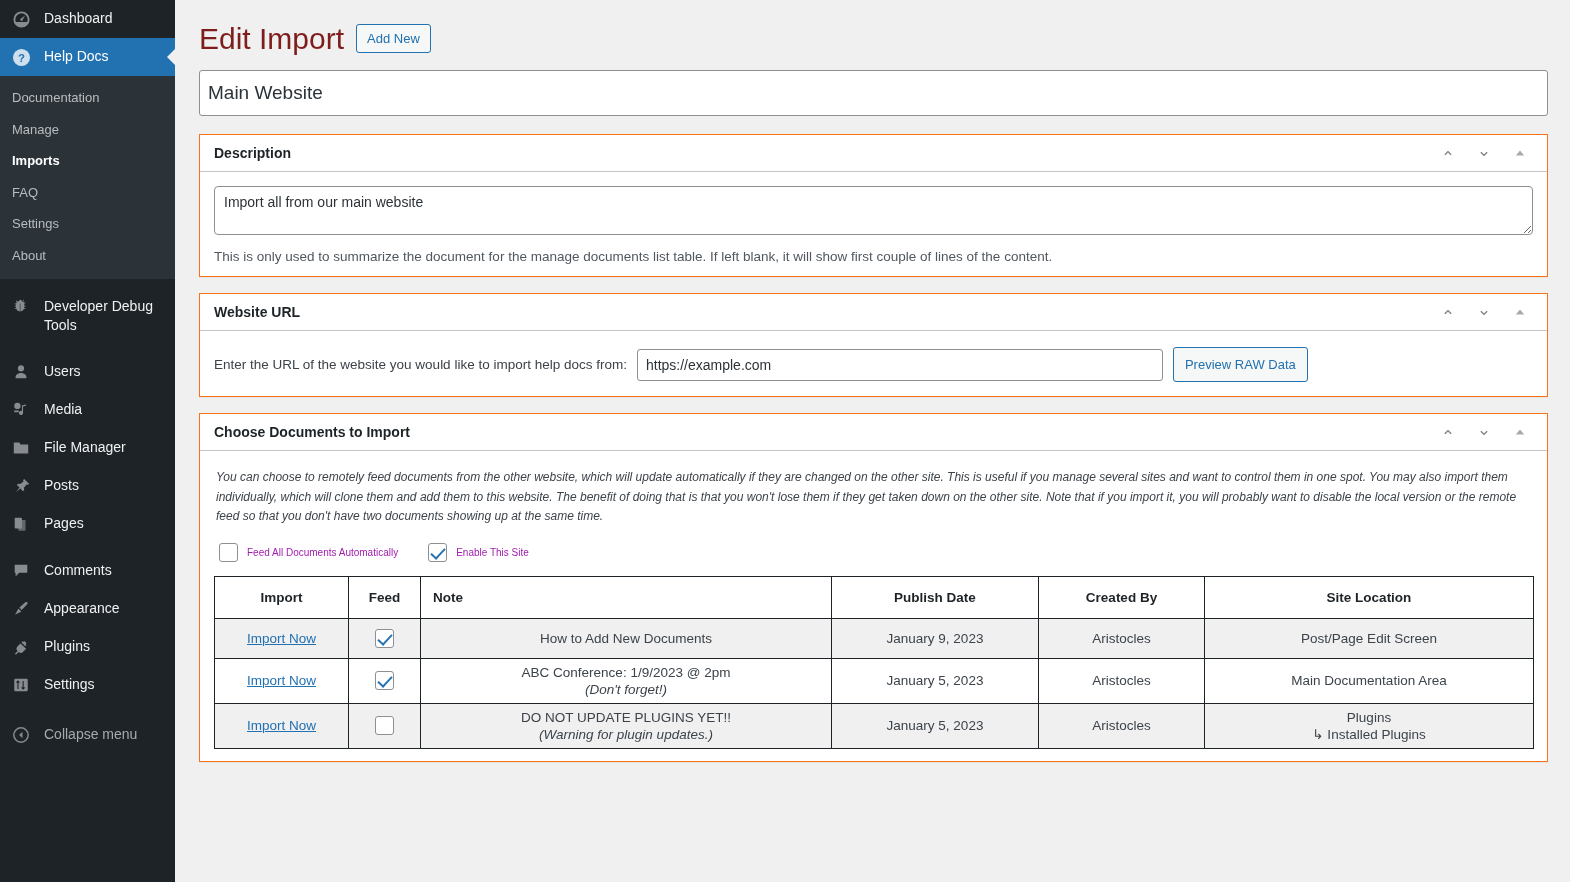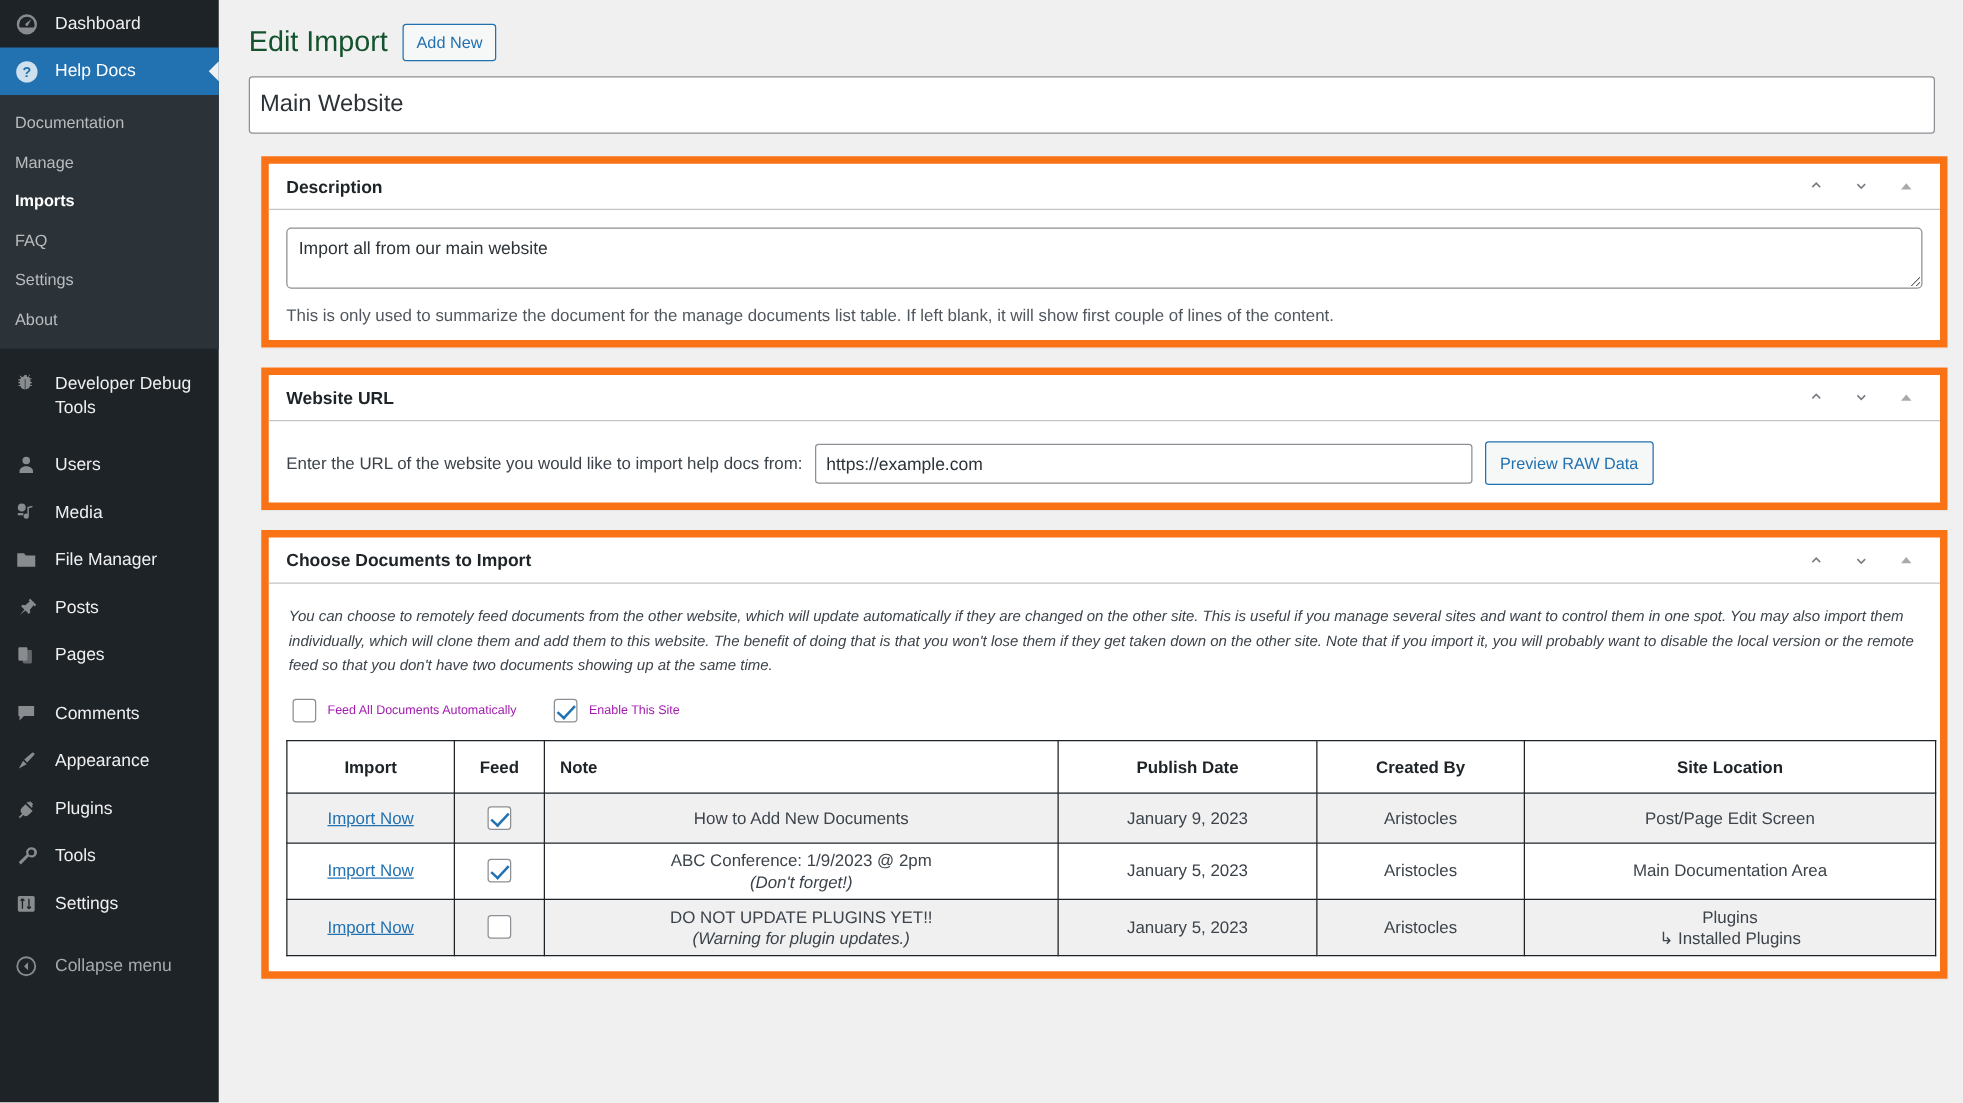--- a/index.html
+++ b/index.html
@@ -61,43 +61,43 @@
   
   .main {
     flex:1; height:882px; padding:10px 24px 0 22px;
     overflow:hidden; position:relative;
   }
   .page-head {
     display:flex; align-items:center; gap:12px;
     padding:9px 0 6px 2px;
   }
   .page-title {
-    font-size:23px; font-weight:400; color:#14532d;
+    font-size:30px; font-weight:400; color:#7f1d1d;
     line-height:1.3;
   }
   .add-new-btn {
     font-size:13px; line-height:2.1;
     padding:0 10px;
     color:#2271b1; background:#f6f7f7;
     border:1px solid #2271b1; border-radius:3px;
     cursor:pointer;
   }
   .title-input {
     display:block; width:1349px; height:46px;
     padding:3px 8px; margin:6px 0 18px 2px;
     font-size:19px; color:#2c3338;
     font-family:"Liberation Sans", sans-serif;
     border:1px solid #8c8f94; border-radius:3px;
     background:#fff; outline:none;
   }
 
   .panel {
-    width:1349px; margin:0 0 16px 12px;
+    width:1349px; margin:0 0 16px 2px;
     background:#fff;
-    border:6px solid #f97316;
+    border:1px solid #f97316;
     box-shadow:0 1px 1px rgba(0,0,0,.04);
   }
   .panel-head {
     display:flex; align-items:center; justify-content:space-between;
     border-bottom:1px solid #c3c4c7;
     padding:0 8px 0 14px;
     height:37px;
   }
   .panel-head .ph-title {
     font-size:14px; font-weight:600; color:#1d2327;
@@ -303,28 +303,20 @@
 
     <div class="menu-item">
       <span class="mi-icon">
         <svg width="18" height="18" viewBox="0 0 20 20">
             <path d="M13.6 3.3l-1.2 1.2-.9-.9-1.1 1.1 4.4 4.4 1.1-1.1-.9-.9 1.2-1.2zM9.3 6.1L6 9.4a3.6 3.6 0 00.3 5l-3 3 1.1 1.1 3-3a3.6 3.6 0 005-.3l3.3-3.3z"></path>
           </svg>
       </span>
       <span>Plugins</span>
     </div>
 
-    <div class="menu-item">
-      <span class="mi-icon">
-        <svg width="18" height="18" viewBox="0 0 20 20">
-            <path d="M14.5 2a4.6 4.6 0 00-4.2 6.4l-7 7 1.9 1.9 7-7A4.6 4.6 0 1014.5 2zm0 2a2.6 2.6 0 11-2.6 2.6A2.6 2.6 0 0114.5 4z"></path>
-          </svg>
-      </span>
-      <span>Tools</span>
-    </div>
 
     <div class="menu-item">
       <span class="mi-icon">
         <svg width="18" height="18" viewBox="0 0 20 20">
             <rect x="2.5" y="3" width="15" height="14" rx="1.4" fill="#a7aaad"></rect>
             <path d="M6.6 5.5v9M6.6 5.5L5 7.4M6.6 5.5L8.3 7.4M12.4 14.5v-9M12.4 14.5l-1.6-1.9M12.4 14.5l1.7-1.9" stroke="#1d2327" stroke-width="1.2" fill="none"></path>
           </svg>
       </span>
       <span>Settings</span>
     </div>

